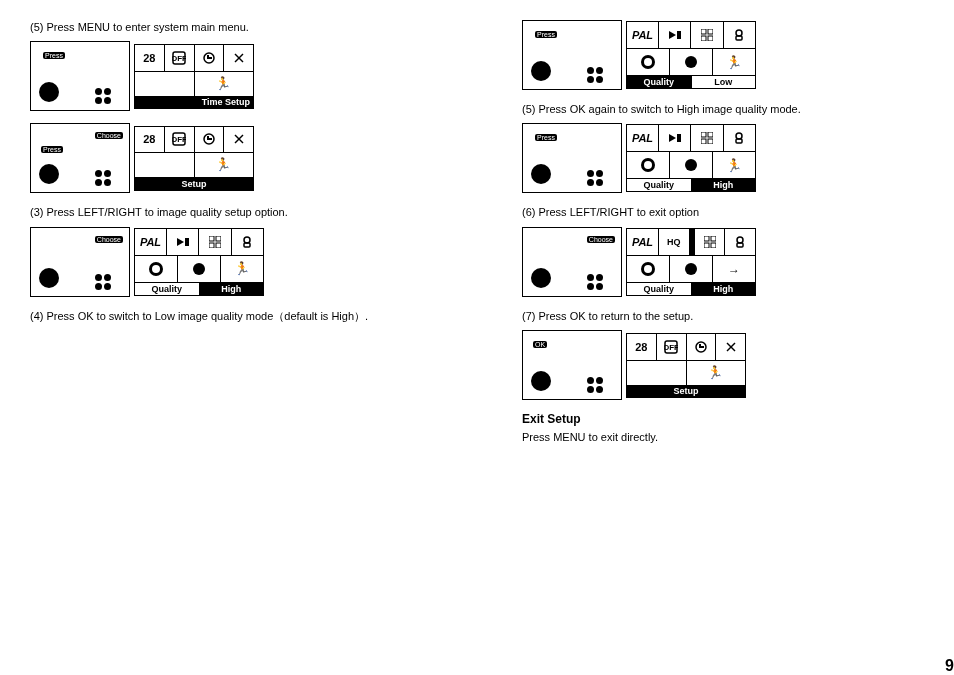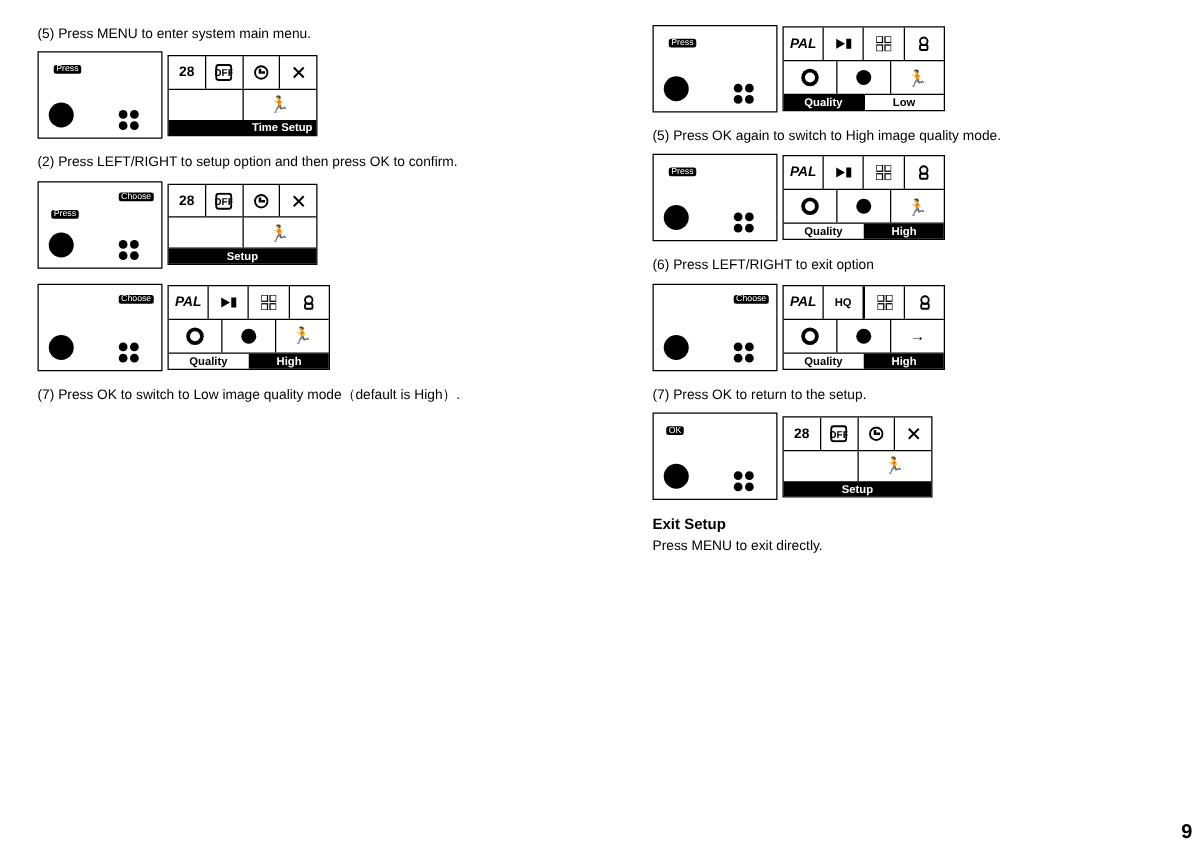--- a/index.html
+++ b/index.html
@@ -227,21 +227,20 @@
             </div>
             <div class="timebox-bottom">
               <div class="timebox-bottom-left"></div>
               <div class="timebox-bottom-right" style="font-size:13px;">🏃</div>
             </div>
             <div style="background:#000;color:#fff;font-size:9px;font-weight:bold;text-align:right;padding:1px 3px;">Time Setup</div>
           </div>
         </div>
       </div>
 
-      <p class="step-text">(2)  Press LEFT/RIGHT to setup option and then press OK to confirm.</p>
       <div class="diagram-row">
         <div class="cam-box">
           <span class="choose-indicator">Choose</span>
           <span style="position:absolute;top:22px;left:10px;font-size:7px;background:#000;color:#fff;padding:0 2px;border-radius:2px;">Press</span>
           <div style="position:absolute;bottom:8px;left:8px;">
             <div style="width:20px;height:20px;border-radius:50%;background:#000;"></div>
           </div>
           <div style="position:absolute;bottom:6px;right:10px;">
             <div style="display:flex;gap:2px;flex-wrap:wrap;width:24px;">
               <div style="width:7px;height:7px;border-radius:50%;background:#000;"></div>
@@ -280,20 +279,21 @@
               <div class="setupbox-bottom-left"></div>
               <div class="setupbox-bottom-right" style="font-size:13px;">🏃</div>
             </div>
             <div class="setupbox-label-row">
               <div class="setupbox-label">Setup</div>
             </div>
           </div>
         </div>
       </div>
 
+      <p class="step-text">(3)  Press LEFT/RIGHT to image quality setup option.</p>
       <div class="diagram-row">
         <div class="cam-box">
           <span class="choose-indicator">Choose</span>
           <div style="position:absolute;bottom:8px;left:8px;">
             <div style="width:20px;height:20px;border-radius:50%;background:#000;"></div>
           </div>
           <div style="position:absolute;bottom:6px;right:10px;">
             <div style="display:flex;gap:2px;flex-wrap:wrap;width:24px;">
               <div style="width:7px;height:7px;border-radius:50%;background:#000;"></div>
               <div style="width:7px;height:7px;border-radius:50%;background:#000;"></div>
@@ -343,21 +343,21 @@
               <div style="padding:2px;display:flex;align-items:center;justify-content:center;min-height:26px;flex:1;font-size:13px;">🏃</div>
             </div>
             <div style="display:flex;border-top:1px solid #000;">
               <div style="flex:1;text-align:center;font-size:9px;font-weight:bold;padding:1px;border-right:1px solid #000;">Quality</div>
               <div style="flex:1;text-align:center;font-size:9px;font-weight:bold;padding:1px;background:#000;color:#fff;">High</div>
             </div>
           </div>
         </div>
       </div>
 
-      <p class="step-text">(7)  Press OK to switch to Low image quality mode（default is High）.</p>
+      <p class="step-text">(4)  Press OK to switch to Low image quality mode（default is High）.</p>
     </div>
 
     <div class="right-col">
 
       <div style="margin-bottom:8px;">
         <div class="diagram-row">
           <div class="cam-box">
             <span class="press-indicator">Press</span>
             <div style="position:absolute;bottom:8px;left:8px;">
               <div style="width:20px;height:20px;border-radius:50%;background:#000;"></div>
@@ -498,21 +498,21 @@
               <div style="width:7px;height:7px;border-radius:50%;background:#000;"></div>
               <div style="width:7px;height:7px;border-radius:50%;background:#000;"></div>
             </div>
           </div>
         </div>
 
         <div>
           <div style="border:1.5px solid #000;width:130px;">
             <div style="display:flex;border-bottom:1px solid #000;">
               <div style="border-right:1px solid #000;padding:3px;display:flex;align-items:center;justify-content:center;min-height:26px;min-width:32px;font-weight:bold;font-style:italic;font-size:11px;">PAL</div>
-              <div style="border-right:2px solid #000000;padding:2px;display:flex;align-items:center;justify-content:center;min-height:26px;flex:1;font-size:9px;font-weight:bold;">HQ</div>
+              <div style="border-right:6px solid #000000;padding:2px;display:flex;align-items:center;justify-content:center;min-height:26px;flex:1;font-size:9px;font-weight:bold;">HQ</div>
               <div style="border-right:1px solid #000;padding:2px;display:flex;align-items:center;justify-content:center;min-height:26px;flex:1;">
                 <svg width="12" height="12" viewBox="0 0 12 12">
                     <rect x="0" y="0" width="5" height="5" fill="none" stroke="#000" stroke-width="1"></rect>
                     <rect x="7" y="0" width="5" height="5" fill="none" stroke="#000" stroke-width="1"></rect>
                     <rect x="0" y="7" width="5" height="5" fill="none" stroke="#000" stroke-width="1"></rect>
                     <rect x="7" y="7" width="5" height="5" fill="none" stroke="#000" stroke-width="1"></rect>
                   </svg>
               </div>
               <div style="padding:2px;display:flex;align-items:center;justify-content:center;min-height:26px;flex:1;">
                 <svg width="12" height="12" viewBox="0 0 12 12">

